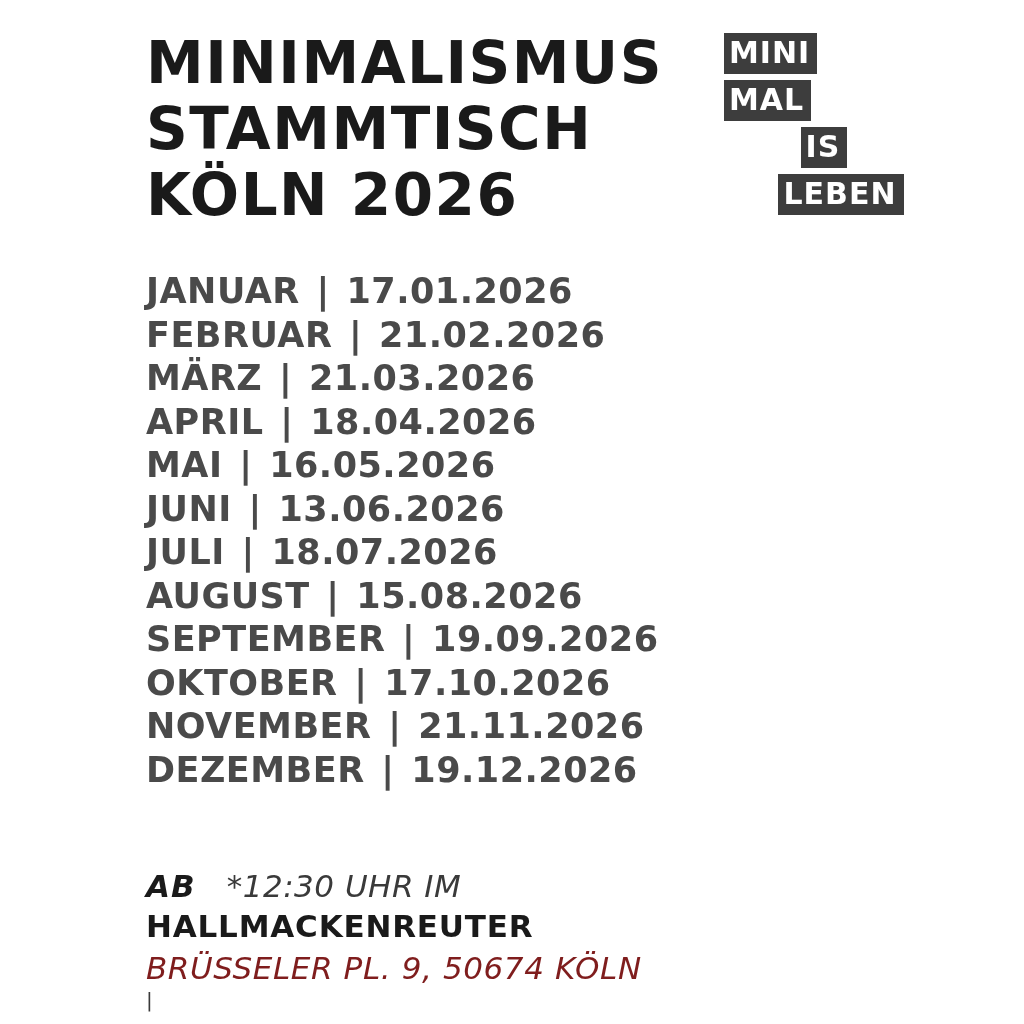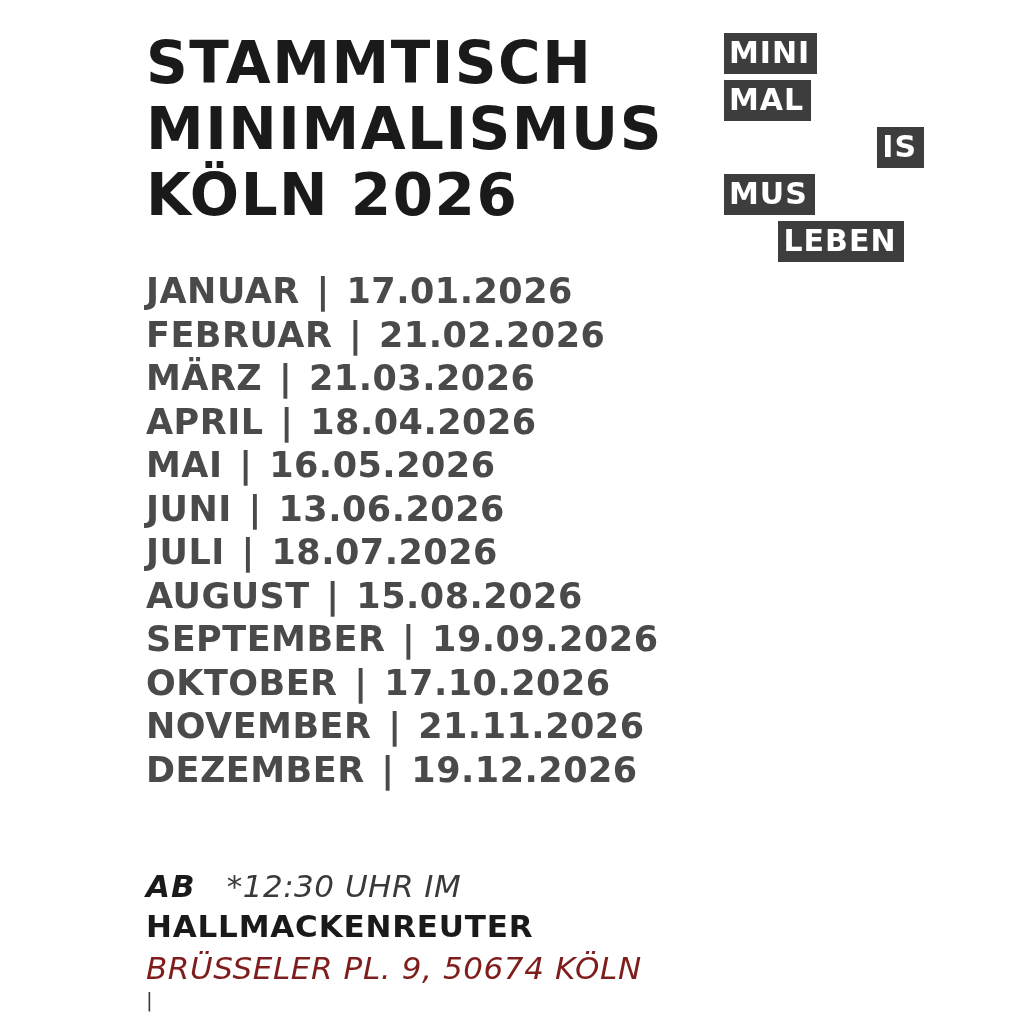--- a/index.html
+++ b/index.html
@@ -43,21 +43,21 @@
     position: absolute;
     left: 724px;
     top: 33px;
     width: 200px;
   }
   .logo-row {
     display: flex;
   }
   .logo-row.r1 { justify-content: flex-start; }
   .logo-row.r2 { justify-content: flex-start; }
-  .logo-row.r3 { justify-content: flex-end; }
+  .logo-row.r3 { justify-content: center; }
   .logo-row.r4 { justify-content: flex-start; }
   .logo-row.r5 { justify-content: center; padding-left: 34px; }
   .logo-chip {
     background: #3d3d3d;
     color: #ffffff;
     font-weight: 700;
     font-size: 30px;
     line-height: 38px;
     letter-spacing: 1px;
     padding: 1px 7px 2px 5px;
@@ -126,37 +126,34 @@
     line-height: 20px;
     color: #3a3a3a;
   }
 </style>
 </head>
 <body>
 
 <div class="poster">
 
   <div class="headline">
+    <div class="headline-line">MINIMALISMUS</div>
     <div class="headline-line">STAMMTISCH</div>
-    <div class="headline-line">MINIMALISMUS</div>
     <div class="headline-line">KÖLN 2026</div>
   </div>
 
   <div class="logo">
     <div class="logo-row r1">
       <span class="logo-chip">MINI</span>
     </div>
     <div class="logo-row r2">
       <span class="logo-chip">MAL</span>
     </div>
     <div class="logo-row r3">
       <span class="logo-chip">IS</span>
-    </div>
-    <div class="logo-row r4">
-      <span class="logo-chip">MUS</span>
     </div>
     <div class="logo-row r5">
       <span class="logo-chip">LEBEN</span>
     </div>
   </div>
 
   <div class="dates">
     <div class="date-row">
       <span>JANUAR</span>
       <span class="date-sep">|</span>

